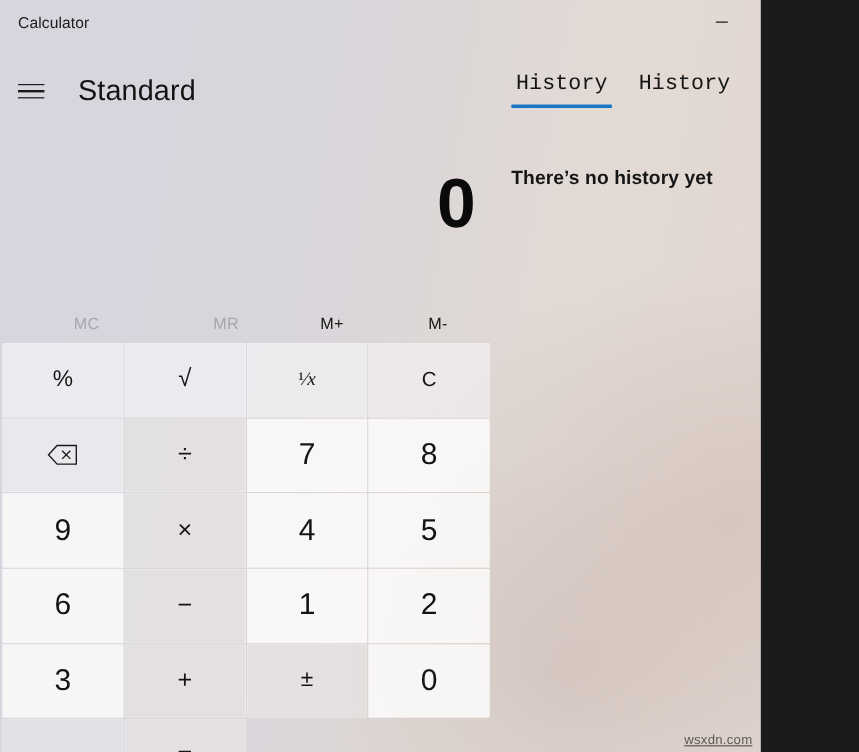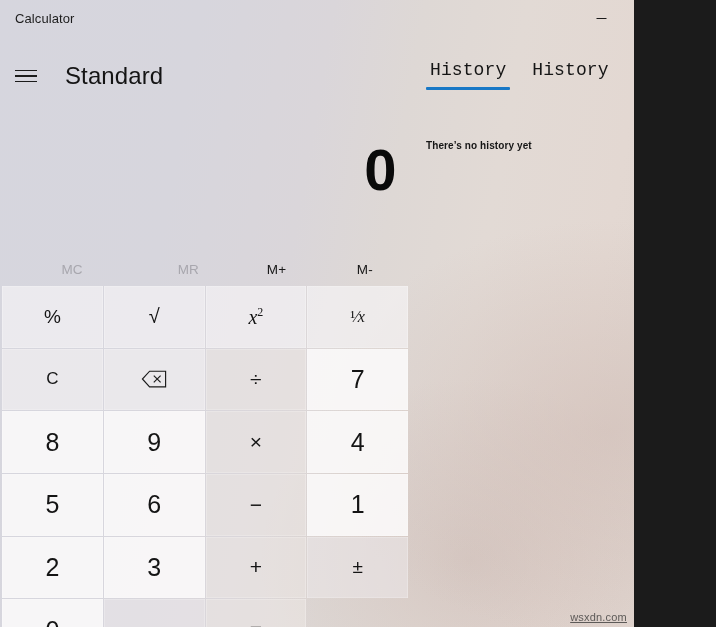--- a/index.html
+++ b/index.html
@@ -253,21 +253,21 @@
     right: 0;
     bottom: 0;
     height: 3px;
     background: #1878c6;
     border-radius: 1px;
   }
   .hist-empty {
     position: absolute;
     left: 17px;
     top: 103px;
-    font-size: 10px;
+    font-size: 16px;
     font-weight: 700;
     color: #161616;
     letter-spacing: 0.1px;
   }
 
   .watermark {
     position: absolute;
     right: 7px;
     bottom: 4px;
     font-size: 11px;
@@ -327,23 +327,20 @@
       </div>
 
     <div class="keypad">
         <div class="key fn">
           <span class="glyph-pct">%</span>
         </div>
         <div class="key fn">
           <span class="glyph-sqrt">√</span>
         </div>
         <div class="key fn">
-          <span class="glyph-sq">x<sup>2</sup></span>
-        </div>
-        <div class="key fn">
           <span class="glyph-inv">¹⁄<i>x</i></span>
         </div>
         <div class="key clear">
           <span>C</span>
         </div>
         <div class="key clear">
           <svg class="backspace-icon" width="26" height="18" viewBox="0 0 26 18">
             <path d="M8.6 1.2 L24.6 1.2 L24.6 16.8 L8.6 16.8 L1.4 9 Z"></path>
             <line x1="12.8" y1="5.6" x2="19.6" y2="12.4"></line>
             <line x1="19.6" y1="5.6" x2="12.8" y2="12.4"></line>

